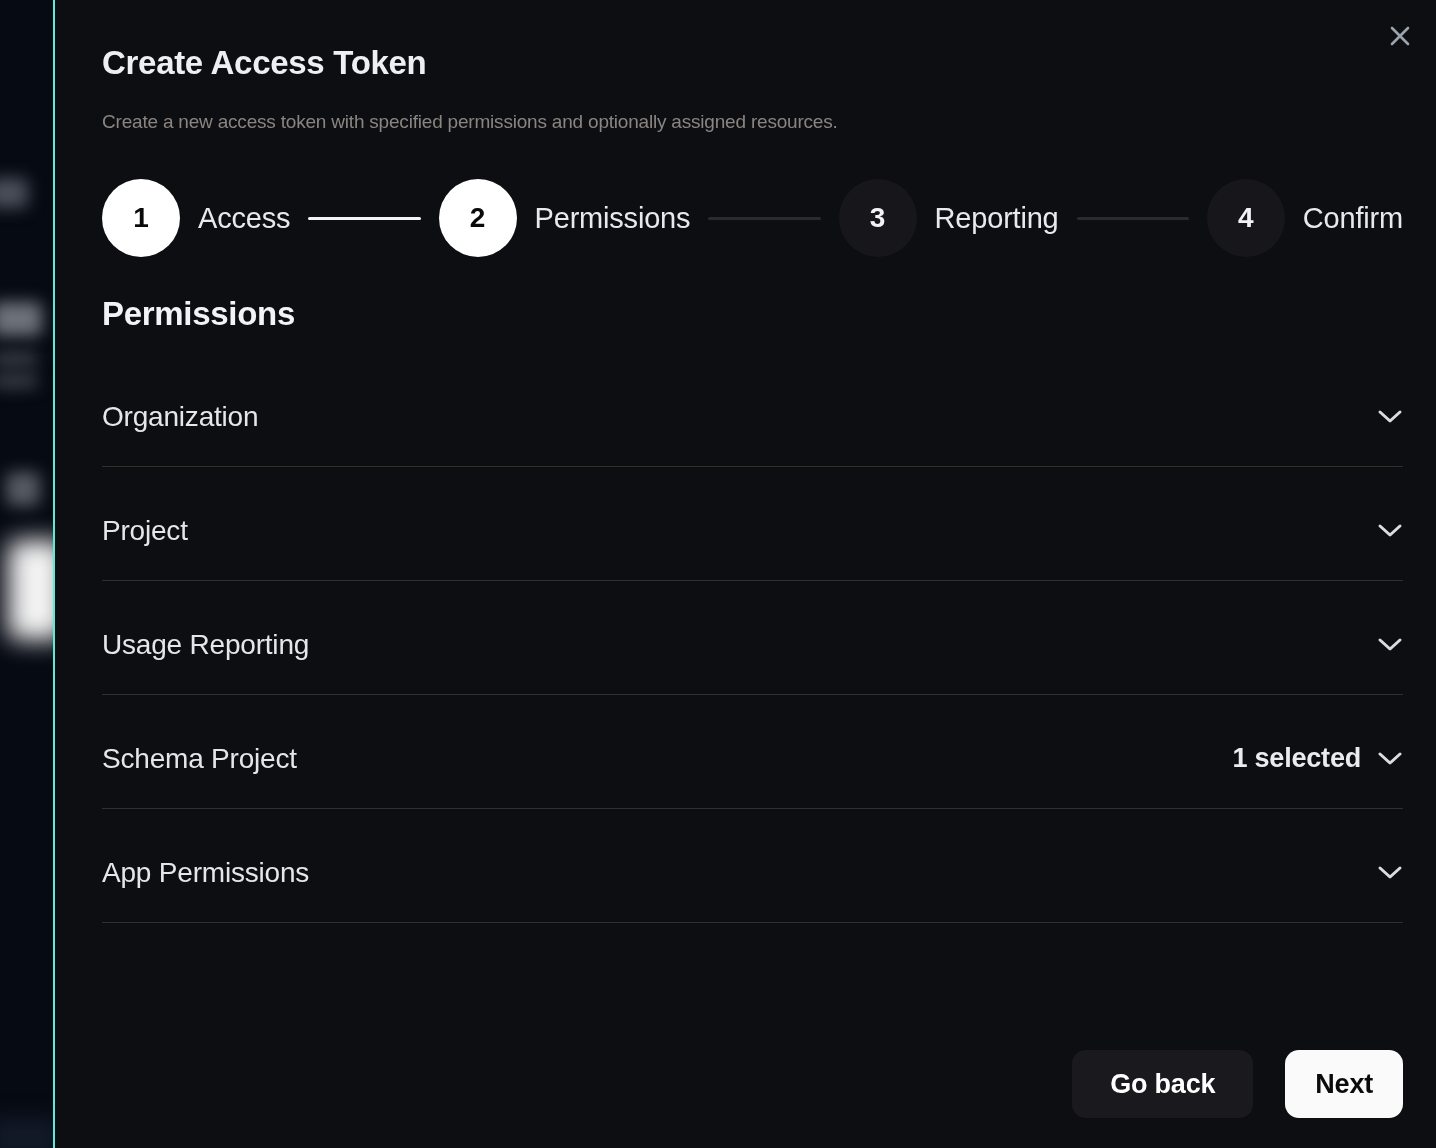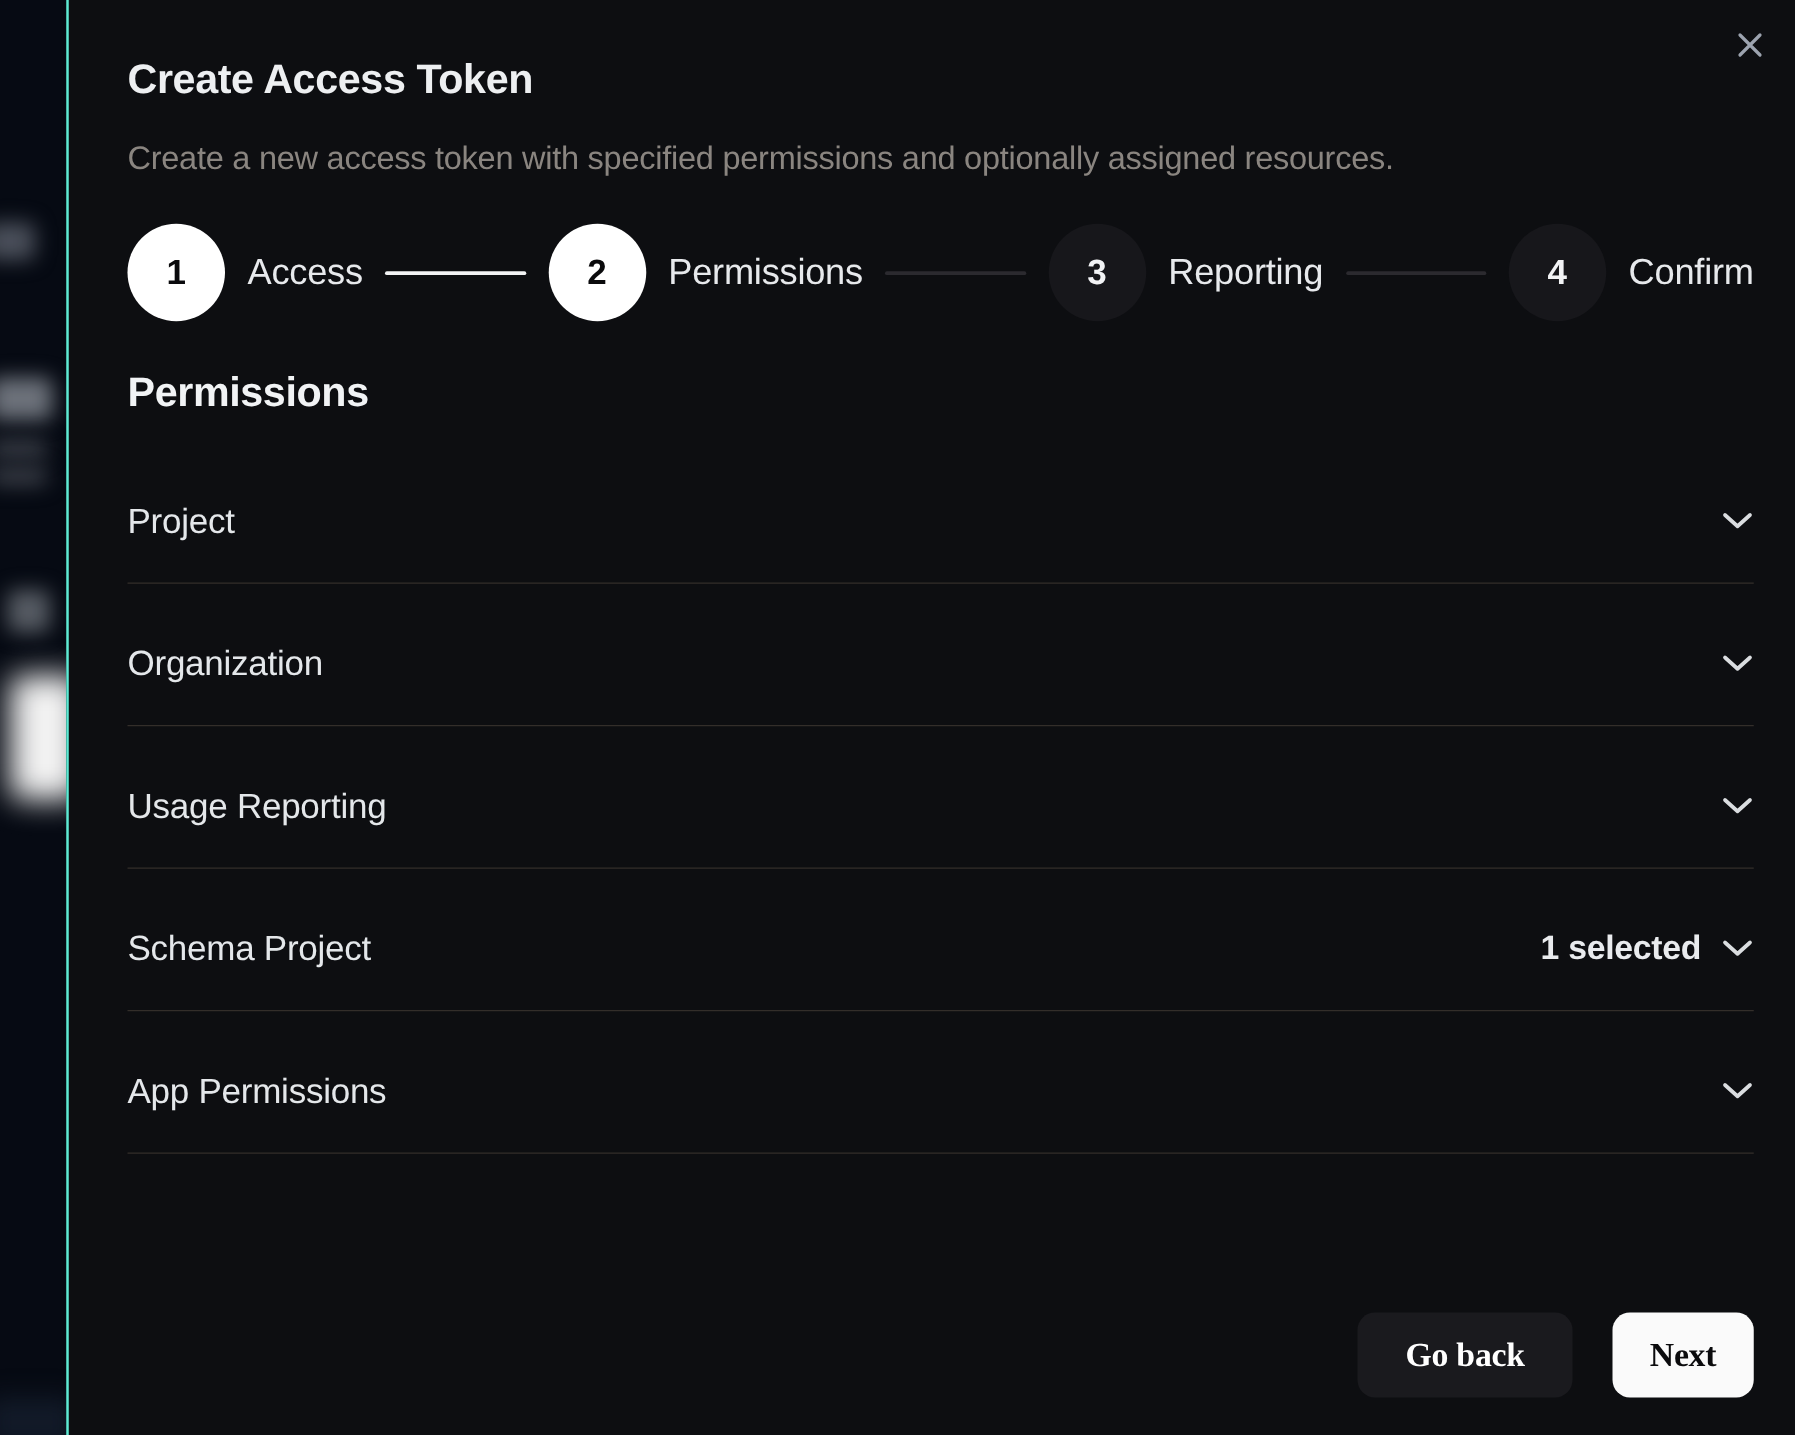--- a/index.html
+++ b/index.html
@@ -34,21 +34,21 @@
     background:transparent;border:none;padding:0;
   }
   .close-btn svg{display:block;}
 
   .modal-title{
     position:absolute;left:0;top:44px;
     font-size:33px;font-weight:700;color:#edeff1;letter-spacing:-0.3px;
   }
   .modal-subtitle{
     position:absolute;left:0;top:111px;
-    font-size:26px;font-weight:400;color:#8a8580;letter-spacing:-0.2px;
+    font-size:19px;font-weight:400;color:#8a8580;letter-spacing:-0.2px;
   }
 
   
   .stepper{
     position:absolute;left:0;right:0;top:179px;height:78px;
     display:flex;align-items:center;
   }
   .step{display:flex;align-items:center;gap:18px;flex:0 0 auto;cursor:pointer;}
   .step-circle{
     width:78px;height:78px;border-radius:50%;
@@ -78,21 +78,21 @@
   .section-badge:empty{display:none;}
   .chevron{display:block;}
 
   
   .footer{
     position:absolute;right:0;bottom:30px;
     display:flex;align-items:center;gap:32px;
   }
   .btn{
     height:68px;border:none;border-radius:14px;cursor:pointer;
-    font-family:Liberation Serif, serif;
+    font-family:Liberation Sans, sans-serif;
     font-size:27px;font-weight:700;letter-spacing:-0.2px;
     display:flex;align-items:center;justify-content:center;
   }
   .btn-secondary{background:#1a1a1e;color:#ffffff;padding:0 38px;}
   .btn-primary{background:#fafafa;color:#0b0b0d;padding:0 30px;}
 </style>
 </head>
 <body>
 
 <div class="bg-strip">
@@ -146,31 +146,31 @@
         </div>
         <div class="step-label">Confirm</div>
       </div>
     </div>
 
     <div class="section-heading">Permissions</div>
 
     <div class="sections">
 
       <div class="section-row">
+        <div class="section-label">Organization</div>
+        <div class="section-right">
+
+          <svg class="chevron" width="26" height="16" viewBox="0 0 26 16">
+            <path d="M3 3 L13 12 L23 3" stroke="#dadde0" stroke-width="3" stroke-linecap="round" stroke-linejoin="round" fill="none"></path>
+          </svg>
+        </div>
+      </div>
+
+      <div class="section-row">
         <div class="section-label">Project</div>
-        <div class="section-right">
-
-          <svg class="chevron" width="26" height="16" viewBox="0 0 26 16">
-            <path d="M3 3 L13 12 L23 3" stroke="#dadde0" stroke-width="3" stroke-linecap="round" stroke-linejoin="round" fill="none"></path>
-          </svg>
-        </div>
-      </div>
-
-      <div class="section-row">
-        <div class="section-label">Organization</div>
         <div class="section-right">
 
           <svg class="chevron" width="26" height="16" viewBox="0 0 26 16">
             <path d="M3 3 L13 12 L23 3" stroke="#dadde0" stroke-width="3" stroke-linecap="round" stroke-linejoin="round" fill="none"></path>
           </svg>
         </div>
       </div>
 
       <div class="section-row">
         <div class="section-label">Usage Reporting</div>

